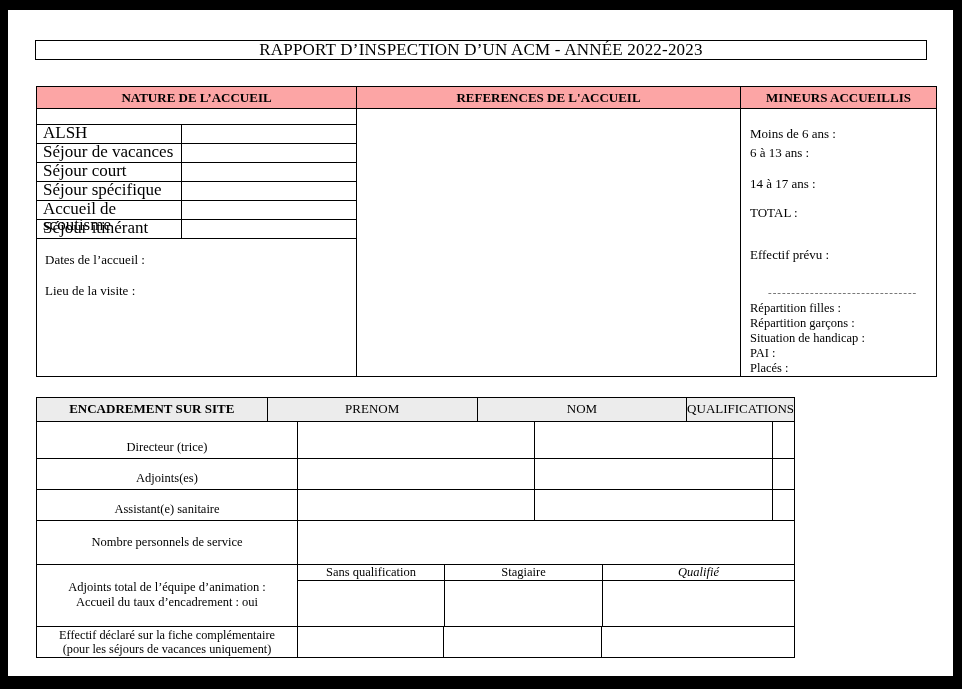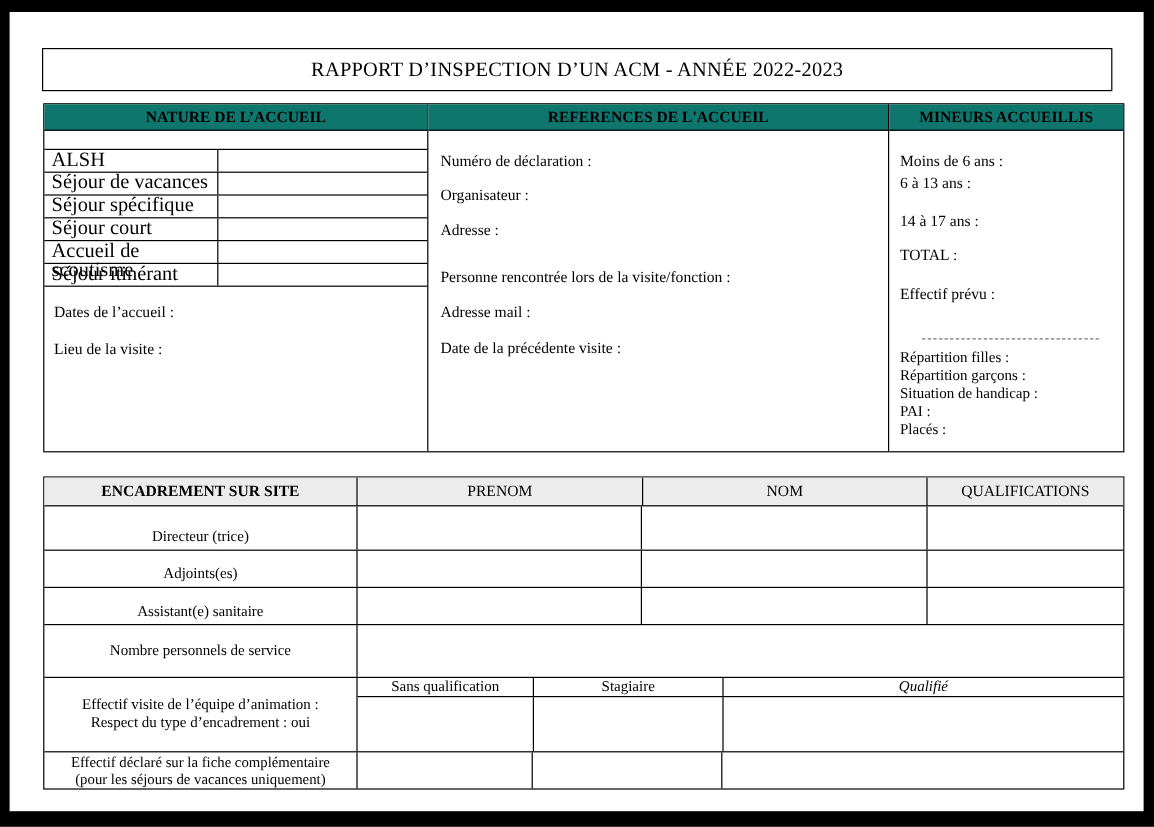--- a/index.html
+++ b/index.html
@@ -1,32 +1,32 @@
 <!DOCTYPE html>
 <html><head>
 <meta charset="utf-8">
 <style>
   * { box-sizing: border-box; margin: 0; padding: 0; }
   body { font-family: "Liberation Serif", "DejaVu Serif", serif; color: #000; }
   .page { position: relative; width: 962px; height: 689px; background: #000; overflow: hidden; }
   .sheet { position: absolute; left: 8px; top: 10px; width: 945px; height: 666px; background: #fff; }
 
   
-  .title-box { position: absolute; left: 27px; top: 30px; width: 892px; height: 36px;
+  .title-box { position: absolute; left: 27px; top: 30px; width: 892px; height: 20px;
     border: 1.5px solid #000; display: flex; align-items: center; justify-content: center; }
   .title-box .t { font-size: 17px; letter-spacing: 0.2px; }
 
   
   .t1 { position: absolute; left: 28px; top: 76px; width: 901px; height: 291px;
     border: 1.5px solid #000; display: flex; }
   .t1col { height: 100%; }
   .t1colA { width: 320px; border-right: 1.5px solid #000; }
   .t1colB { width: 384px; border-right: 1.5px solid #000; }
   .t1colC { flex: 1; }
-  .thead { height: 22px; background: #0f766e; border-bottom: 1.5px solid #000;
+  .thead { height: 22px; background: #fca5a5; border-bottom: 1.5px solid #000;
     display: flex; align-items: center; justify-content: center;
     font-weight: bold; font-size: 13px; }
   .ninner { height: 130px; }
   .nspacer { height: 16px; border-bottom: 1.5px solid #000; }
   .nrow { height: 19px; border-bottom: 1.5px solid #000; display: flex; }
   .nlabel { width: 145px; border-right: 1.5px solid #000; font-size: 17px; line-height: 16px; padding-left: 6px; }
   .ncheck { flex: 1; }
   .nfields { padding-left: 8px; }
   .nfields p { font-size: 13px; line-height: 14px; }
   .nfields p:nth-child(1) { margin-top: 14px; }
@@ -41,27 +41,27 @@
   .t1colB p:nth-child(4) { margin-top: 25px; }
   .t1colB p:nth-child(5) { margin-top: 15px; }
   .t1colB p:nth-child(6) { margin-top: 16px; }
 
   .t1colC .fields { padding-left: 9px; }
   .t1colC p.f { font-size: 13px; line-height: 14px; }
   .t1colC p.f:nth-child(1) { margin-top: 18px; }
   .t1colC p.f:nth-child(2) { margin-top: 5px; }
   .t1colC p.f:nth-child(3) { margin-top: 17px; }
   .t1colC p.f:nth-child(4) { margin-top: 15px; }
-  .t1colC p.f:nth-child(5) { margin-top: 18px; font-family: Liberation Serif, serif; }
+  .t1colC p.f:nth-child(5) { margin-top: 28px; font-family: Liberation Serif, serif; }
   .dashes { margin-top: 24px; margin-left: 18px; font-size: 11px; color: #555; letter-spacing: 1px; line-height: 12px; }
   .rep p { font-size: 12.5px; line-height: 15px; }
   .rep { margin-top: 3px; }
 
   
-  .t2 { position: absolute; left: 28px; top: 387px; width: 901px; height: 261px;
+  .t2 { position: absolute; left: 28px; top: 387px; width: 759px; height: 261px;
     border: 1.5px solid #000; display: flex; flex-direction: column; }
   .t2row { display: flex; border-bottom: 1.5px solid #000; }
   .t2row:last-child { border-bottom: none; }
   .c { border-left: 1.5px solid #000; }
   .c:first-child { border-left: none; }
   .w-role { width: 260px; }
   .w-nom { width: 237px; }
   .w-pre { width: 238px; }
   .w-qua { flex: 1; }
   .hrow { height: 24px; background: #ececec; }
@@ -101,52 +101,44 @@
           <div class="nspacer"></div>
           <div class="nrow">
             <div class="nlabel">ALSH</div>
             <div class="ncheck"></div>
           </div>
           <div class="nrow">
             <div class="nlabel">Séjour de vacances</div>
             <div class="ncheck"></div>
           </div>
           <div class="nrow">
+            <div class="nlabel">Séjour court</div>
+            <div class="ncheck"></div>
+          </div>
+          <div class="nrow">
             <div class="nlabel">Séjour spécifique</div>
-            <div class="ncheck"></div>
-          </div>
-          <div class="nrow">
-            <div class="nlabel">Séjour court</div>
             <div class="ncheck"></div>
           </div>
           <div class="nrow">
             <div class="nlabel">Accueil de scoutisme</div>
             <div class="ncheck"></div>
           </div>
           <div class="nrow">
             <div class="nlabel">Séjour itinérant</div>
             <div class="ncheck"></div>
           </div>
         </div>
         <div class="nfields">
           <p>Dates de l’accueil :</p>
           <p>Lieu de la visite :</p>
         </div>
       </div>
 
       <div class="t1col t1colB">
         <div class="thead">REFERENCES DE L'ACCUEIL</div>
-        <div class="fields">
-          <p>Numéro de déclaration :</p>
-          <p>Organisateur :</p>
-          <p>Adresse :</p>
-          <p>Personne rencontrée lors de la visite/fonction :</p>
-          <p>Adresse mail :</p>
-          <p>Date de la précédente visite :</p>
-        </div>
       </div>
 
       <div class="t1col t1colC">
         <div class="thead">MINEURS ACCUEILLIS</div>
         <div class="fields">
           <p class="f">Moins de 6 ans :</p>
           <p class="f">6 à 13 ans :</p>
           <p class="f">14 à 17 ans :</p>
           <p class="f">TOTAL :</p>
           <p class="f">Effectif prévu :</p>
@@ -193,22 +185,22 @@
       </div>
 
       <div class="t2row r-serv">
         <div class="c w-role center-cell">Nombre personnels de service</div>
         <div class="c w-qua"></div>
       </div>
 
       <div class="t2row r-efft">
         <div class="c w-role center-cell">
           <div>
-            <span>Effectif visite de l’équipe d’animation :</span><br>
-            <span>Respect du type d’encadrement : oui</span>
+            <span>Adjoints total de l’équipe d’animation :</span><br>
+            <span>Accueil du taux d’encadrement : oui</span>
           </div>
         </div>
         <div class="qualwrap">
           <div class="qhead">
             <div class="c q1">Sans qualification</div>
             <div class="c q2">Stagiaire</div>
             <div class="c q3">Qualifié</div>
           </div>
           <div class="qbody">
             <div class="c q1"></div>

